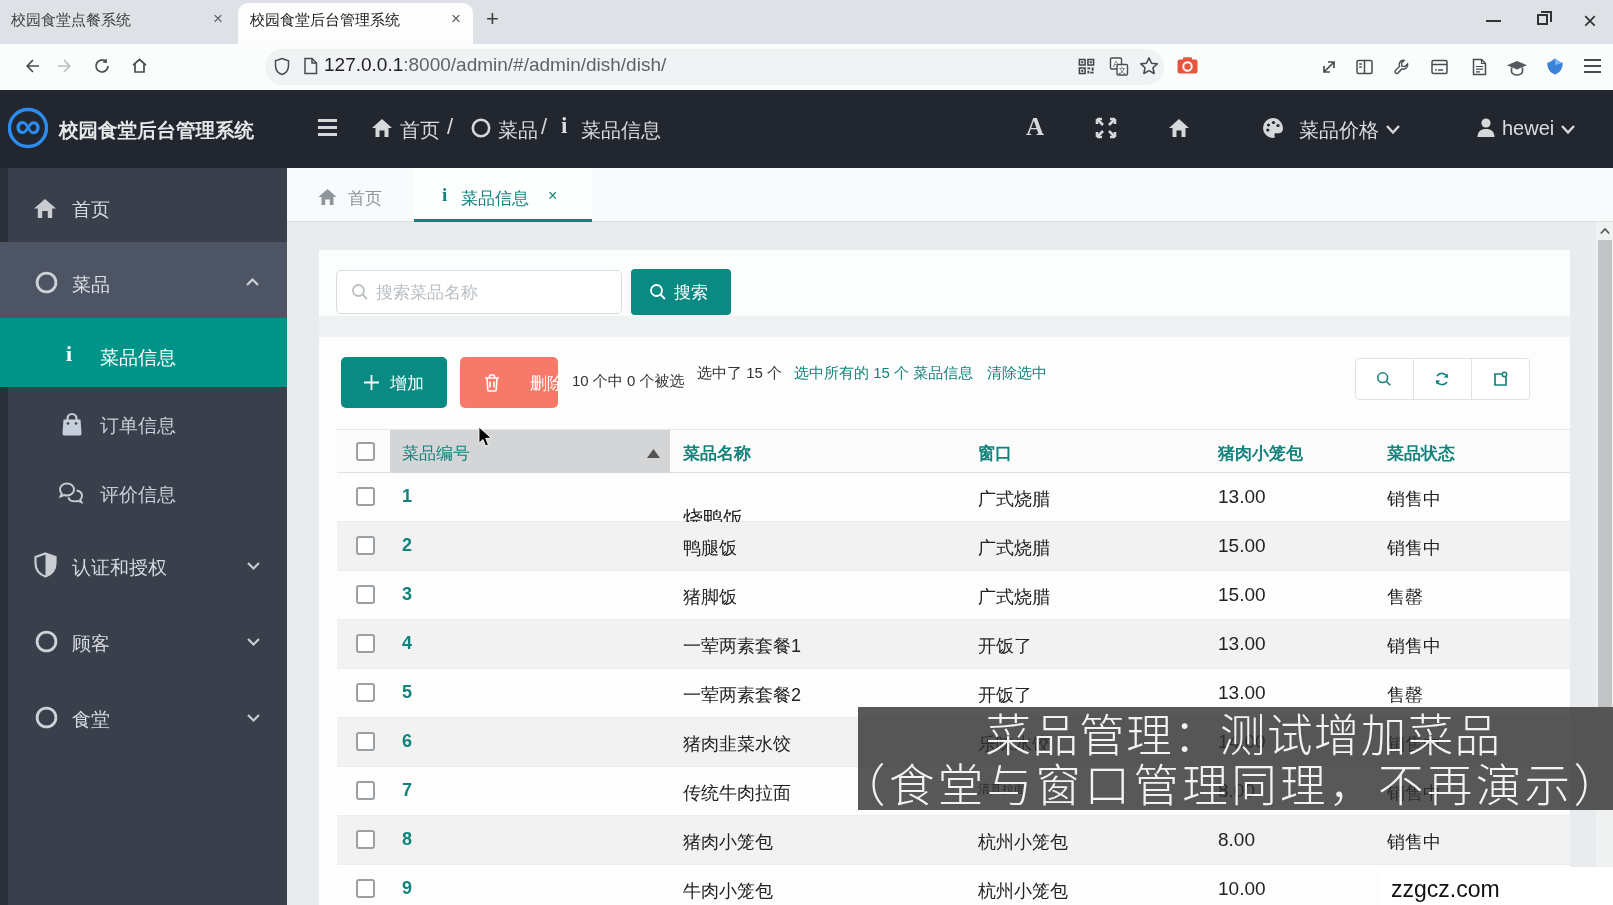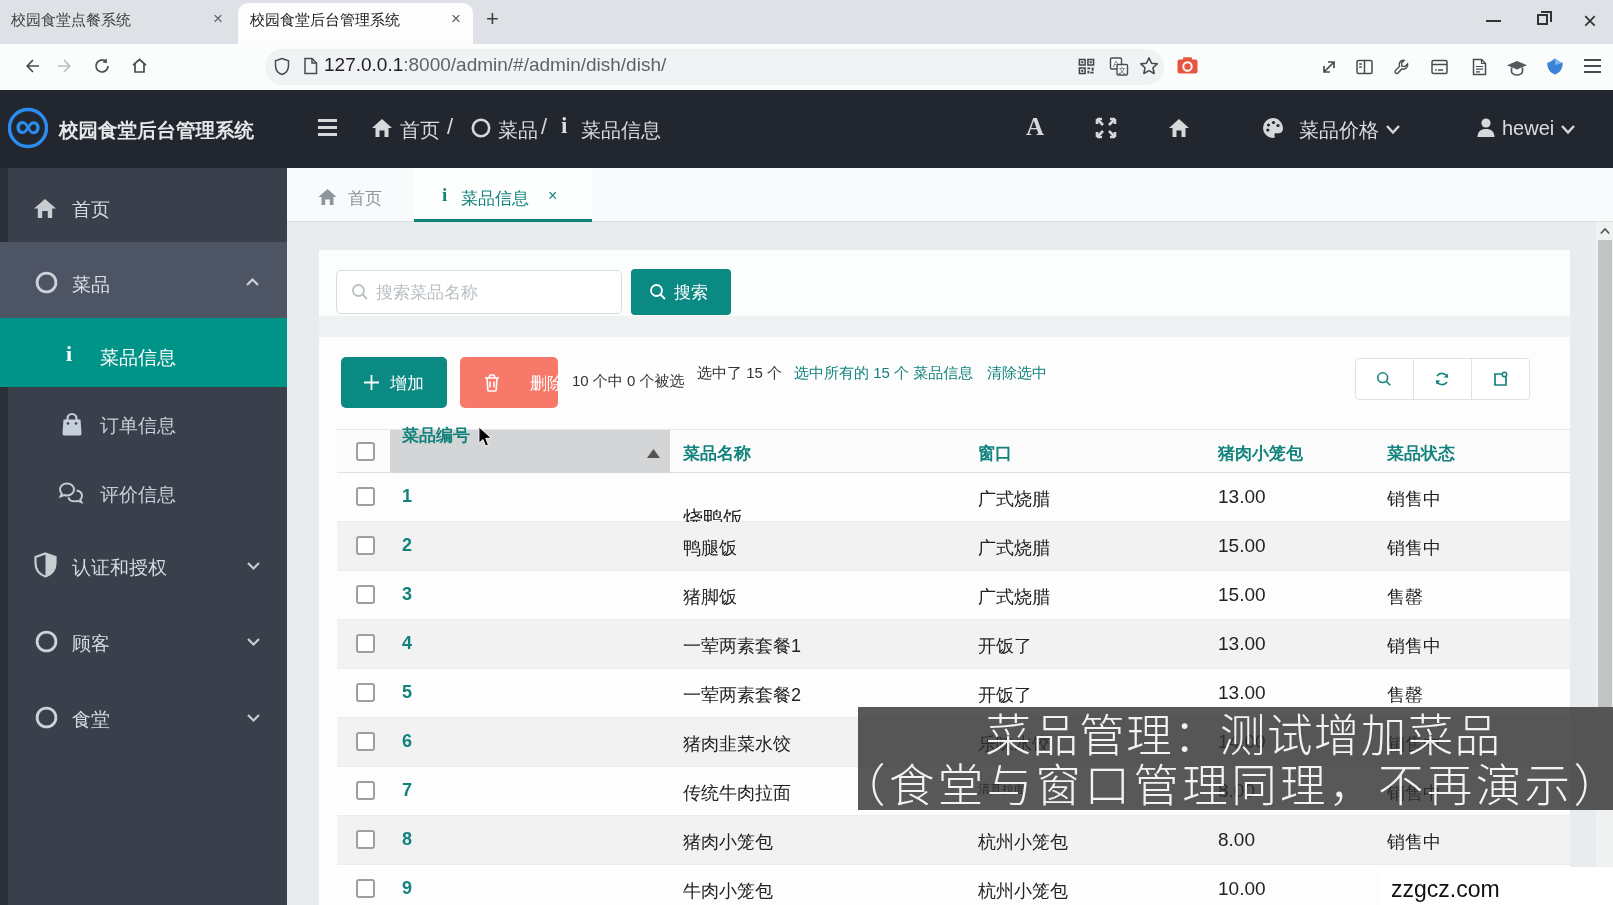--- a/index.html
+++ b/index.html
@@ -273,21 +273,21 @@
         <path d="M2.2 13.5 V9.4 H6.3 Z" fill="#12837c"></path>
       </svg>
     <svg class="abs" style="left:1205px;top:203px;" width="16" height="16" viewBox="0 0 16 16">
         <path d="M11 3 H3 V14 H14 V6" stroke="#12837c" stroke-width="1.7" fill="none"></path>
         <circle cx="12.5" cy="3.5" r="2.2" stroke="#12837c" stroke-width="1.5" fill="none"></circle>
       </svg>
 
     <div class="abs" style="left:50px;top:261px;width:1233px;height:44px;background:#fbfbfb;border-top:1px solid #e4e6e8;border-bottom:1px solid #dfe1e3;"></div>
     <div class="abs" style="left:103px;top:262px;width:280px;height:43px;background:#d3d5d6;"></div>
     <div class="abs" style="left:69px;top:274px;width:19px;height:19px;border:2px solid #9aa0a4;border-radius:3px;background:#fdfdfd;"></div>
-    <div class="abs" style="left:115px;top:256px;font-size:17px;font-weight:bold;color:#12837c;">菜品编号</div>
+    <div class="abs" style="left:115px;top:274px;font-size:17px;font-weight:normal;color:#12837c;">菜品编号</div>
     <svg class="abs" style="left:360px;top:281px;" width="13" height="9" viewBox="0 0 13 9">
         <path d="M6.5 0 L13 9 H0 Z" fill="#555"></path>
       </svg>
     <div class="abs" style="left:396px;top:274px;font-size:17px;font-weight:bold;color:#12837c;">菜品名称</div>
     <div class="abs" style="left:691px;top:274px;font-size:17px;font-weight:bold;color:#12837c;">窗口</div>
     <div class="abs" style="left:931px;top:274px;font-size:17px;font-weight:bold;color:#12837c;">猪肉小笼包</div>
     <div class="abs" style="left:1100px;top:274px;font-size:17px;font-weight:bold;color:#12837c;">菜品状态</div>
 
     <div id="rows">
         <div class="abs" style="left:50px;top:305px;width:1233px;height:49px;background:#fdfdfd;border-bottom:1px solid #ececec;">

